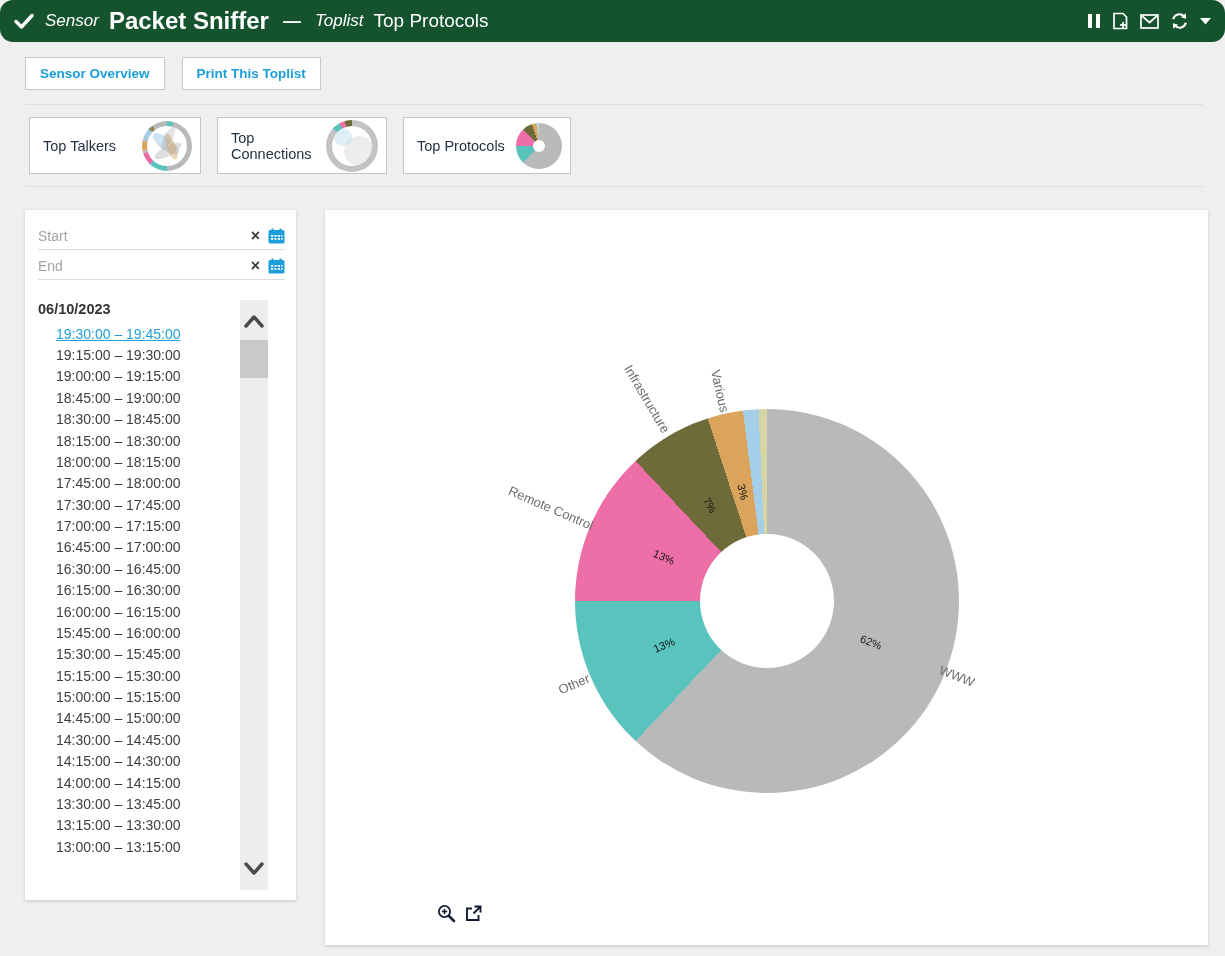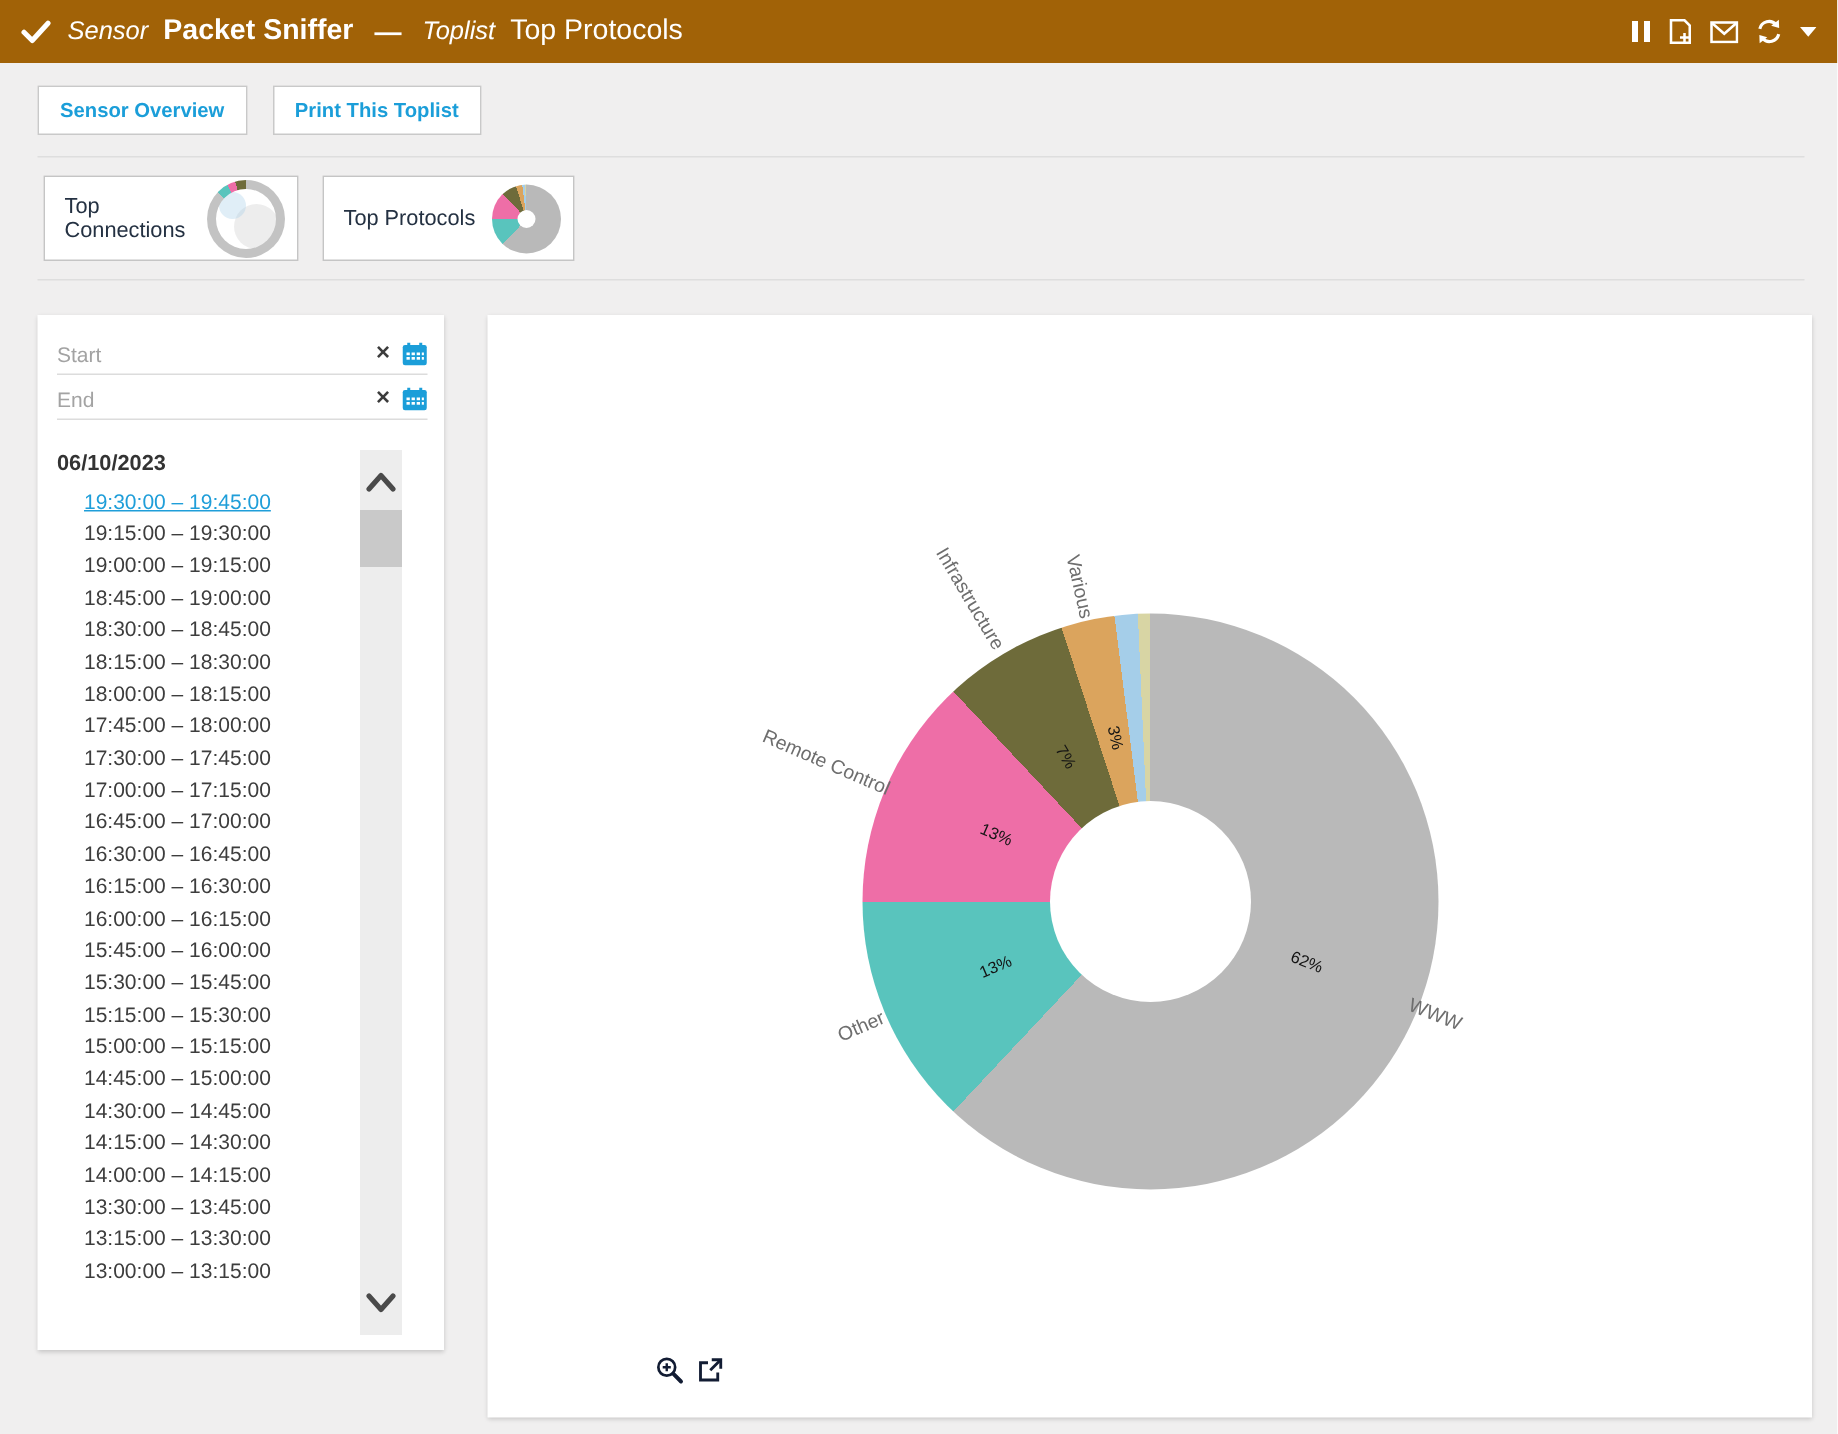--- a/index.html
+++ b/index.html
@@ -1,23 +1,23 @@
 <!DOCTYPE html>
 <html><head>
 <meta charset="utf-8">
 <style>
   * { margin:0; padding:0; box-sizing:border-box; }
   body { font-family:"Liberation Sans","DejaVu Sans",sans-serif; }
   .page{position:relative;width:1225px;height:956px;background:#f0efef;overflow:hidden;}
 
   
-  .topbar{position:absolute;left:0;top:0;width:100%;height:42px;background:#a16207;display:flex;align-items:center;padding:0 14px;color:#fff;}
+  .topbar{position:absolute;left:0;top:0;width:100%;height:42px;background:#14532d;display:flex;align-items:center;padding:0 14px;color:#fff;border-radius:13px;}
   .check-icon{margin-right:11px;display:flex;}
   .t-sensor-label{font-style:italic;font-size:17px;margin-right:10px;}
-  .t-sensor-name{font-weight:700;font-size:19px;margin-right:14px;}
+  .t-sensor-name{font-weight:700;font-size:24px;margin-right:14px;}
   .t-dash{font-size:18px;margin-right:14px;font-weight:700;}
   .t-toplist-label{font-style:italic;font-size:17px;margin-right:10px;}
   .t-toplist-name{font-size:19px;}
   .topbar-icons{margin-left:auto;display:flex;align-items:center;gap:11px;}
   .tb-icon{display:flex;cursor:pointer;}
 
   
   .toolbar{position:absolute;left:25px;top:57px;display:flex;gap:17px;}
   .btn{background:#fff;border:1px solid #c9c9c9;color:#1b9ed9;font-weight:700;font-size:13.5px;padding:8px 14px;cursor:pointer;font-family:inherit;}
 
@@ -122,20 +122,31 @@
   </header>
 
   <div class="toolbar">
     <button class="btn">Sensor Overview</button>
     <button class="btn">Print This Toplist</button>
   </div>
 
   <div class="divider d1"></div>
 
   <div class="tabs">
+    <div class="tab-card c1">
+      <span class="tab-label">Top Talkers</span>
+      <div class="thumb-ring tt" style="background:conic-gradient(#59c4bd 0% 4%,#b9b9b9 4% 50%,#59c4bd 50% 62%,#ee6ea7 62% 70%,#b9b9b9 70% 72%,#dba45d 72% 78%,#b9b9b9 78% 80%,#a5cee9 80% 87%,#8f8c5a 87% 90%,#b9b9b9 90% 100%);">
+        <div class="hole">
+          <div class="chord" style="left:3px;top:12px;width:32px;height:12px;background:rgba(165,206,233,.55);transform:rotate(38deg);"></div>
+          <div class="chord" style="left:6px;top:20px;width:30px;height:10px;background:rgba(160,160,160,.35);transform:rotate(-28deg);"></div>
+          <div class="chord" style="left:10px;top:16px;width:28px;height:9px;background:rgba(219,164,93,.45);transform:rotate(70deg);"></div>
+          <div class="chord" style="left:8px;top:8px;width:26px;height:8px;background:rgba(160,160,160,.28);transform:rotate(-60deg);"></div>
+        </div>
+      </div>
+    </div>
     <div class="tab-card c2">
       <span class="tab-label">Top Connections</span>
       <div class="thumb-ring tc" style="background:conic-gradient(#c3c3c3 0% 87%,#59c4bd 87% 92%,#ee6ea7 92% 95.5%,#6e6b3a 95.5% 100%);">
         <div class="hole">
           <div class="chord" style="left:12px;top:10px;width:30px;height:30px;background:rgba(0,0,0,.07);"></div>
           <div class="chord" style="left:2px;top:2px;width:18px;height:18px;background:rgba(165,206,233,.35);"></div>
         </div>
       </div>
     </div>
     <div class="tab-card c3">

